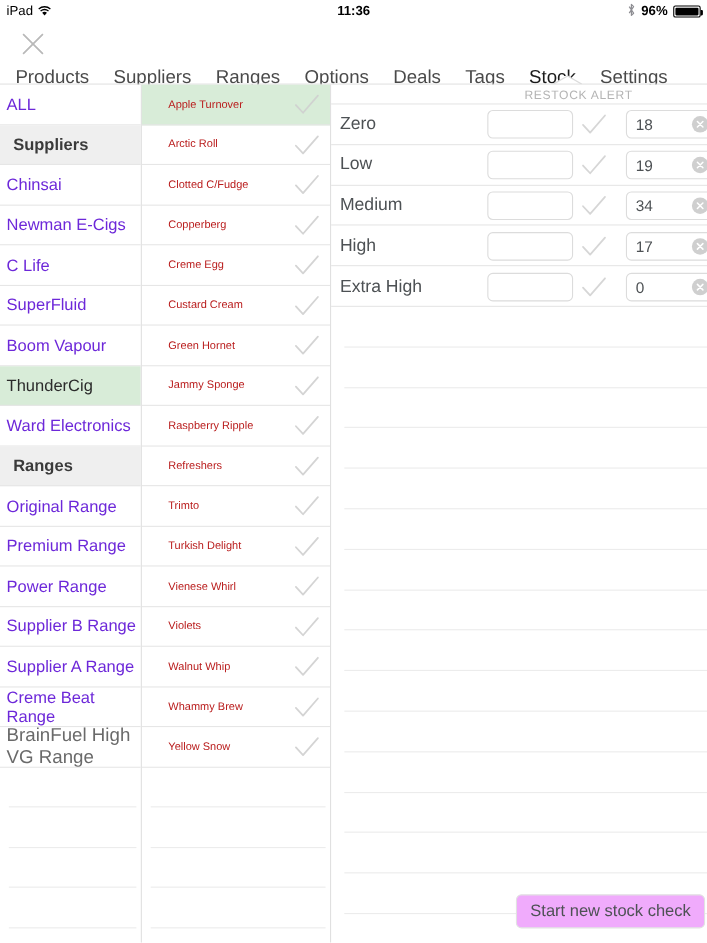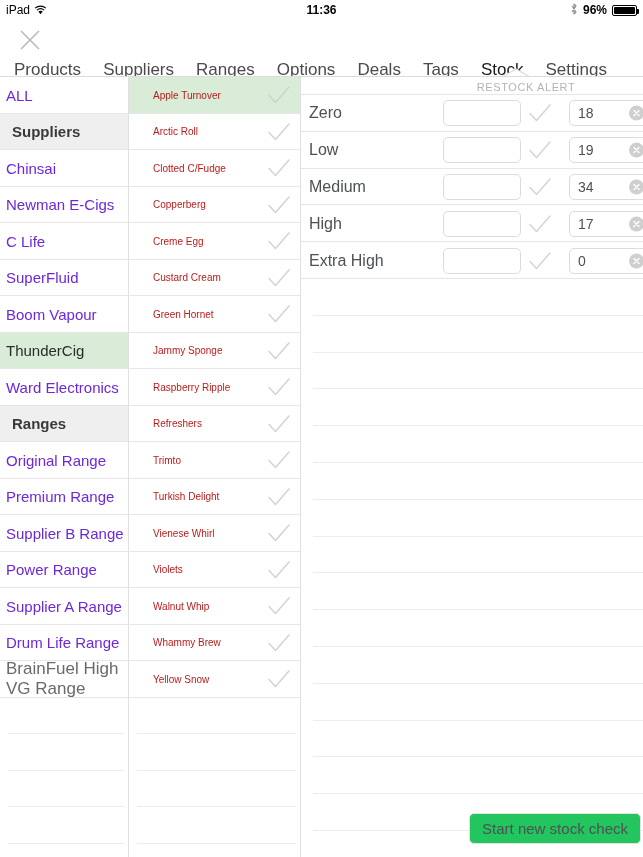--- a/index.html
+++ b/index.html
@@ -133,21 +133,21 @@
     position:absolute; right:6px; top:50%; transform:translateY(-50%);
     width:15px; height:15px; border-radius:50%; background:#cfcfcf;
     display:flex; align-items:center; justify-content:center;
     cursor:pointer;
   }
   .clear-btn svg { display:block; }
 
   
   .stock-check-btn {
     position:absolute; right:10px; bottom:13px;
-    background:#22c55e; border:1px solid #e2e2e2; border-radius:5px;
+    background:#f0abfc; border:1px solid #e2e2e2; border-radius:5px;
     padding:6px 12px; font-size:15px; color:#4d5154;
     cursor:pointer;
   }
 </style>
 </head>
 <body>
 
 <div class="screen">
 
   <div class="statusbar">
@@ -243,33 +243,33 @@
         </div>
         <div class="row">
           <span>Original Range</span>
           <div class="sep"></div>
         </div>
         <div class="row">
           <span>Premium Range</span>
           <div class="sep"></div>
         </div>
         <div class="row">
+          <span>Power Range</span>
+          <div class="sep"></div>
+        </div>
+        <div class="row">
           <span>Supplier B Range</span>
           <div class="sep"></div>
         </div>
         <div class="row">
-          <span>Power Range</span>
-          <div class="sep"></div>
-        </div>
-        <div class="row">
           <span>Supplier A Range</span>
           <div class="sep"></div>
         </div>
         <div class="row">
-          <span>Drum Life Range</span>
+          <span>Creme Beat Range</span>
           <div class="sep"></div>
         </div>
         <div class="row small-text">
           <span>BrainFuel High VG Range</span>
           <div class="sep"></div>
         </div>
         <div class="row empty inset">
           <div class="sep"></div>
         </div>
         <div class="row empty inset">

